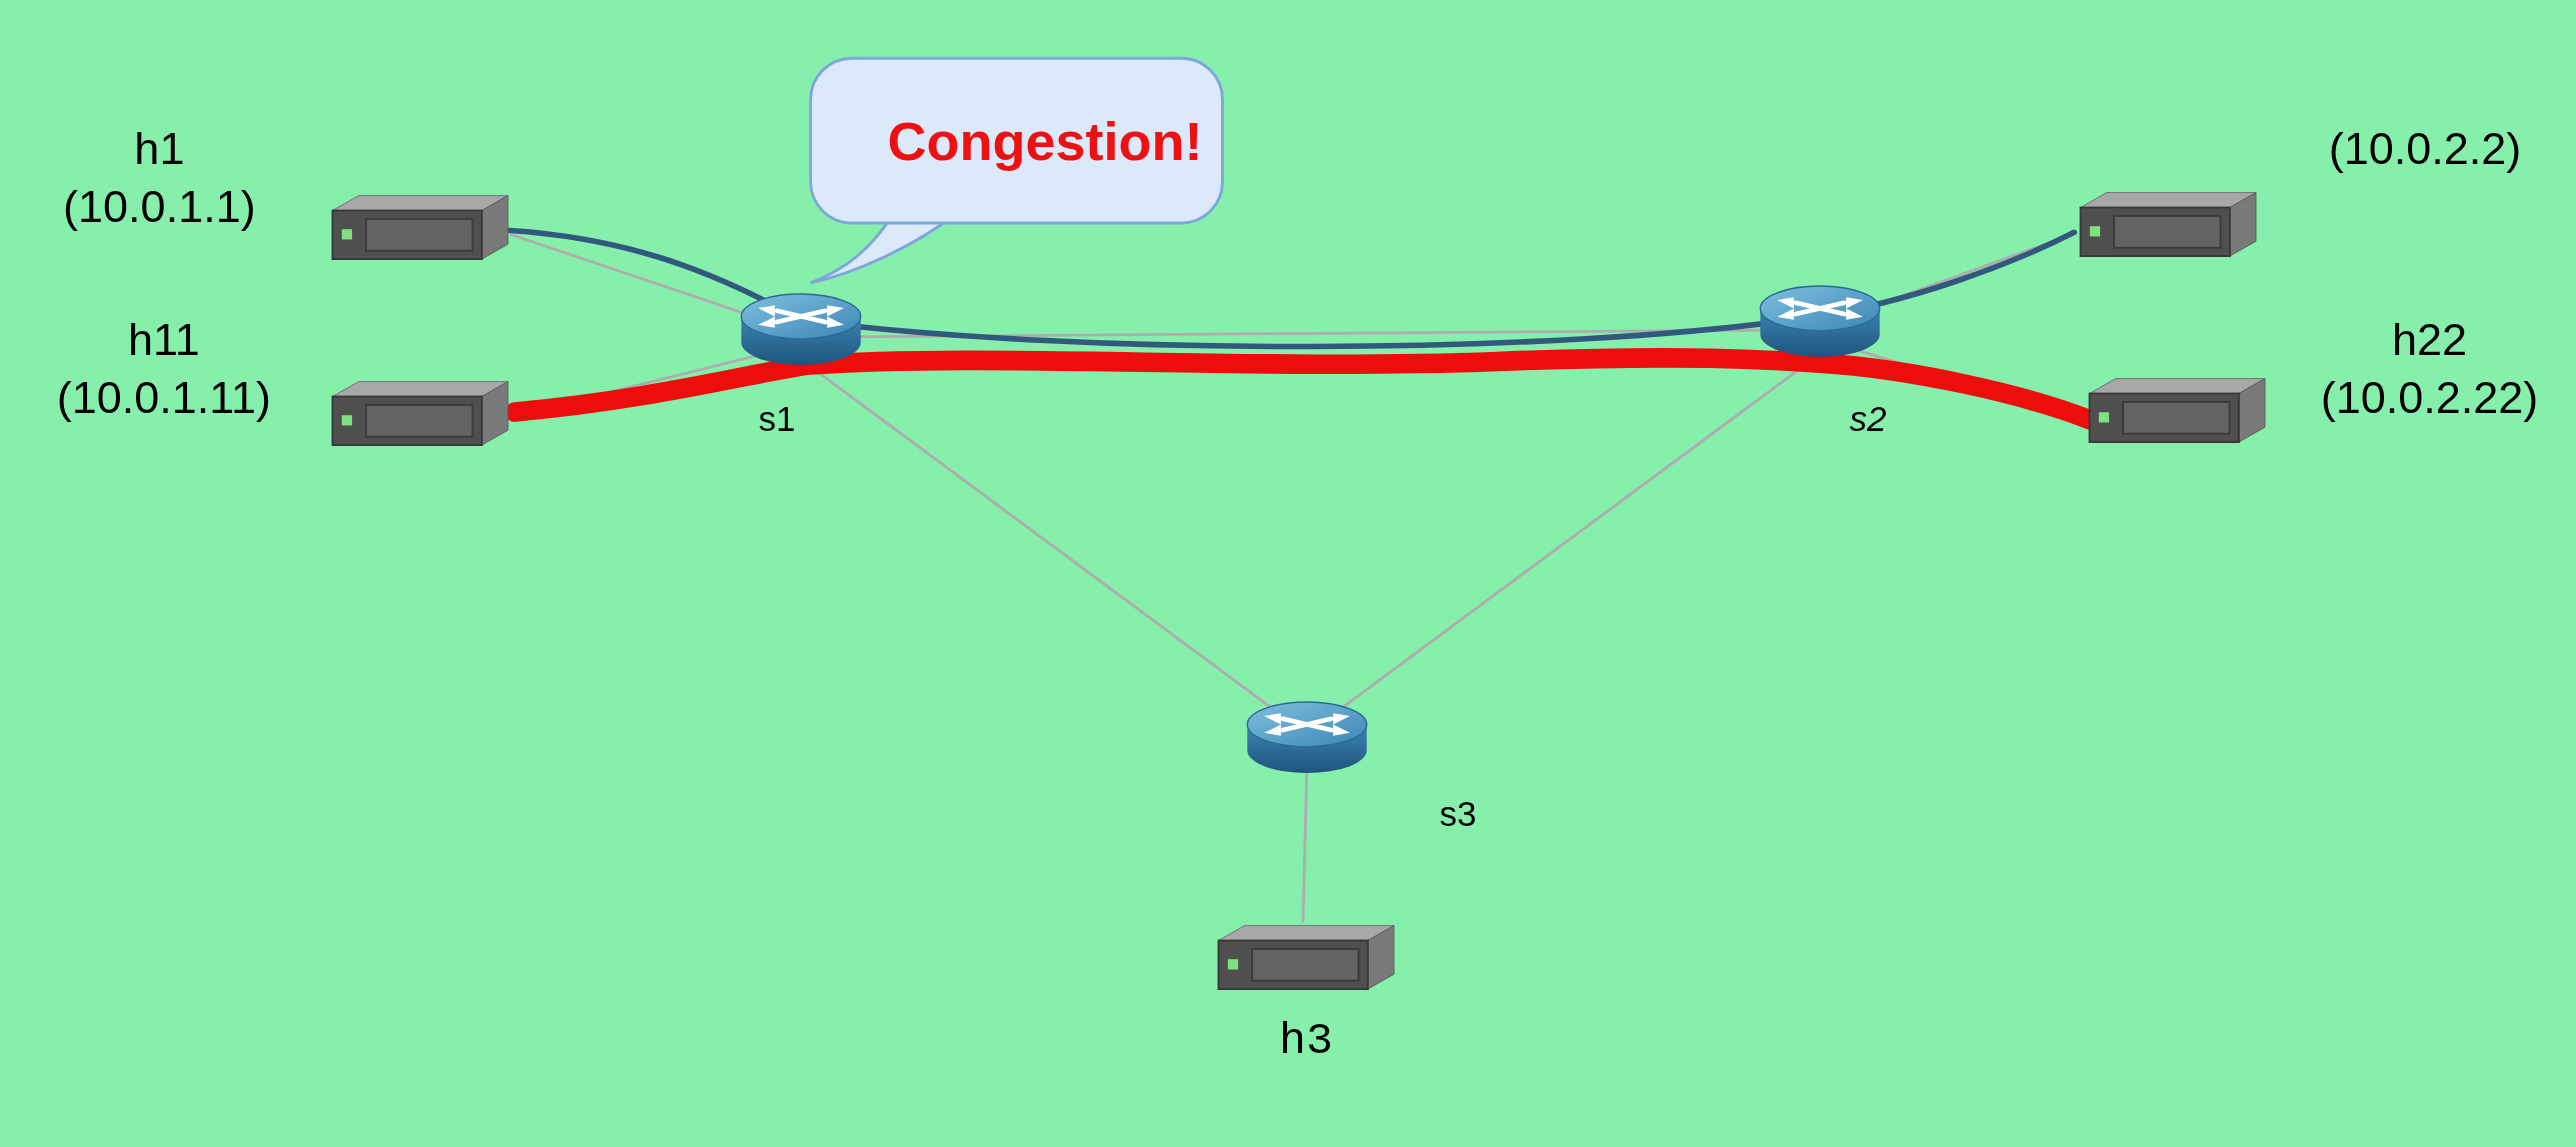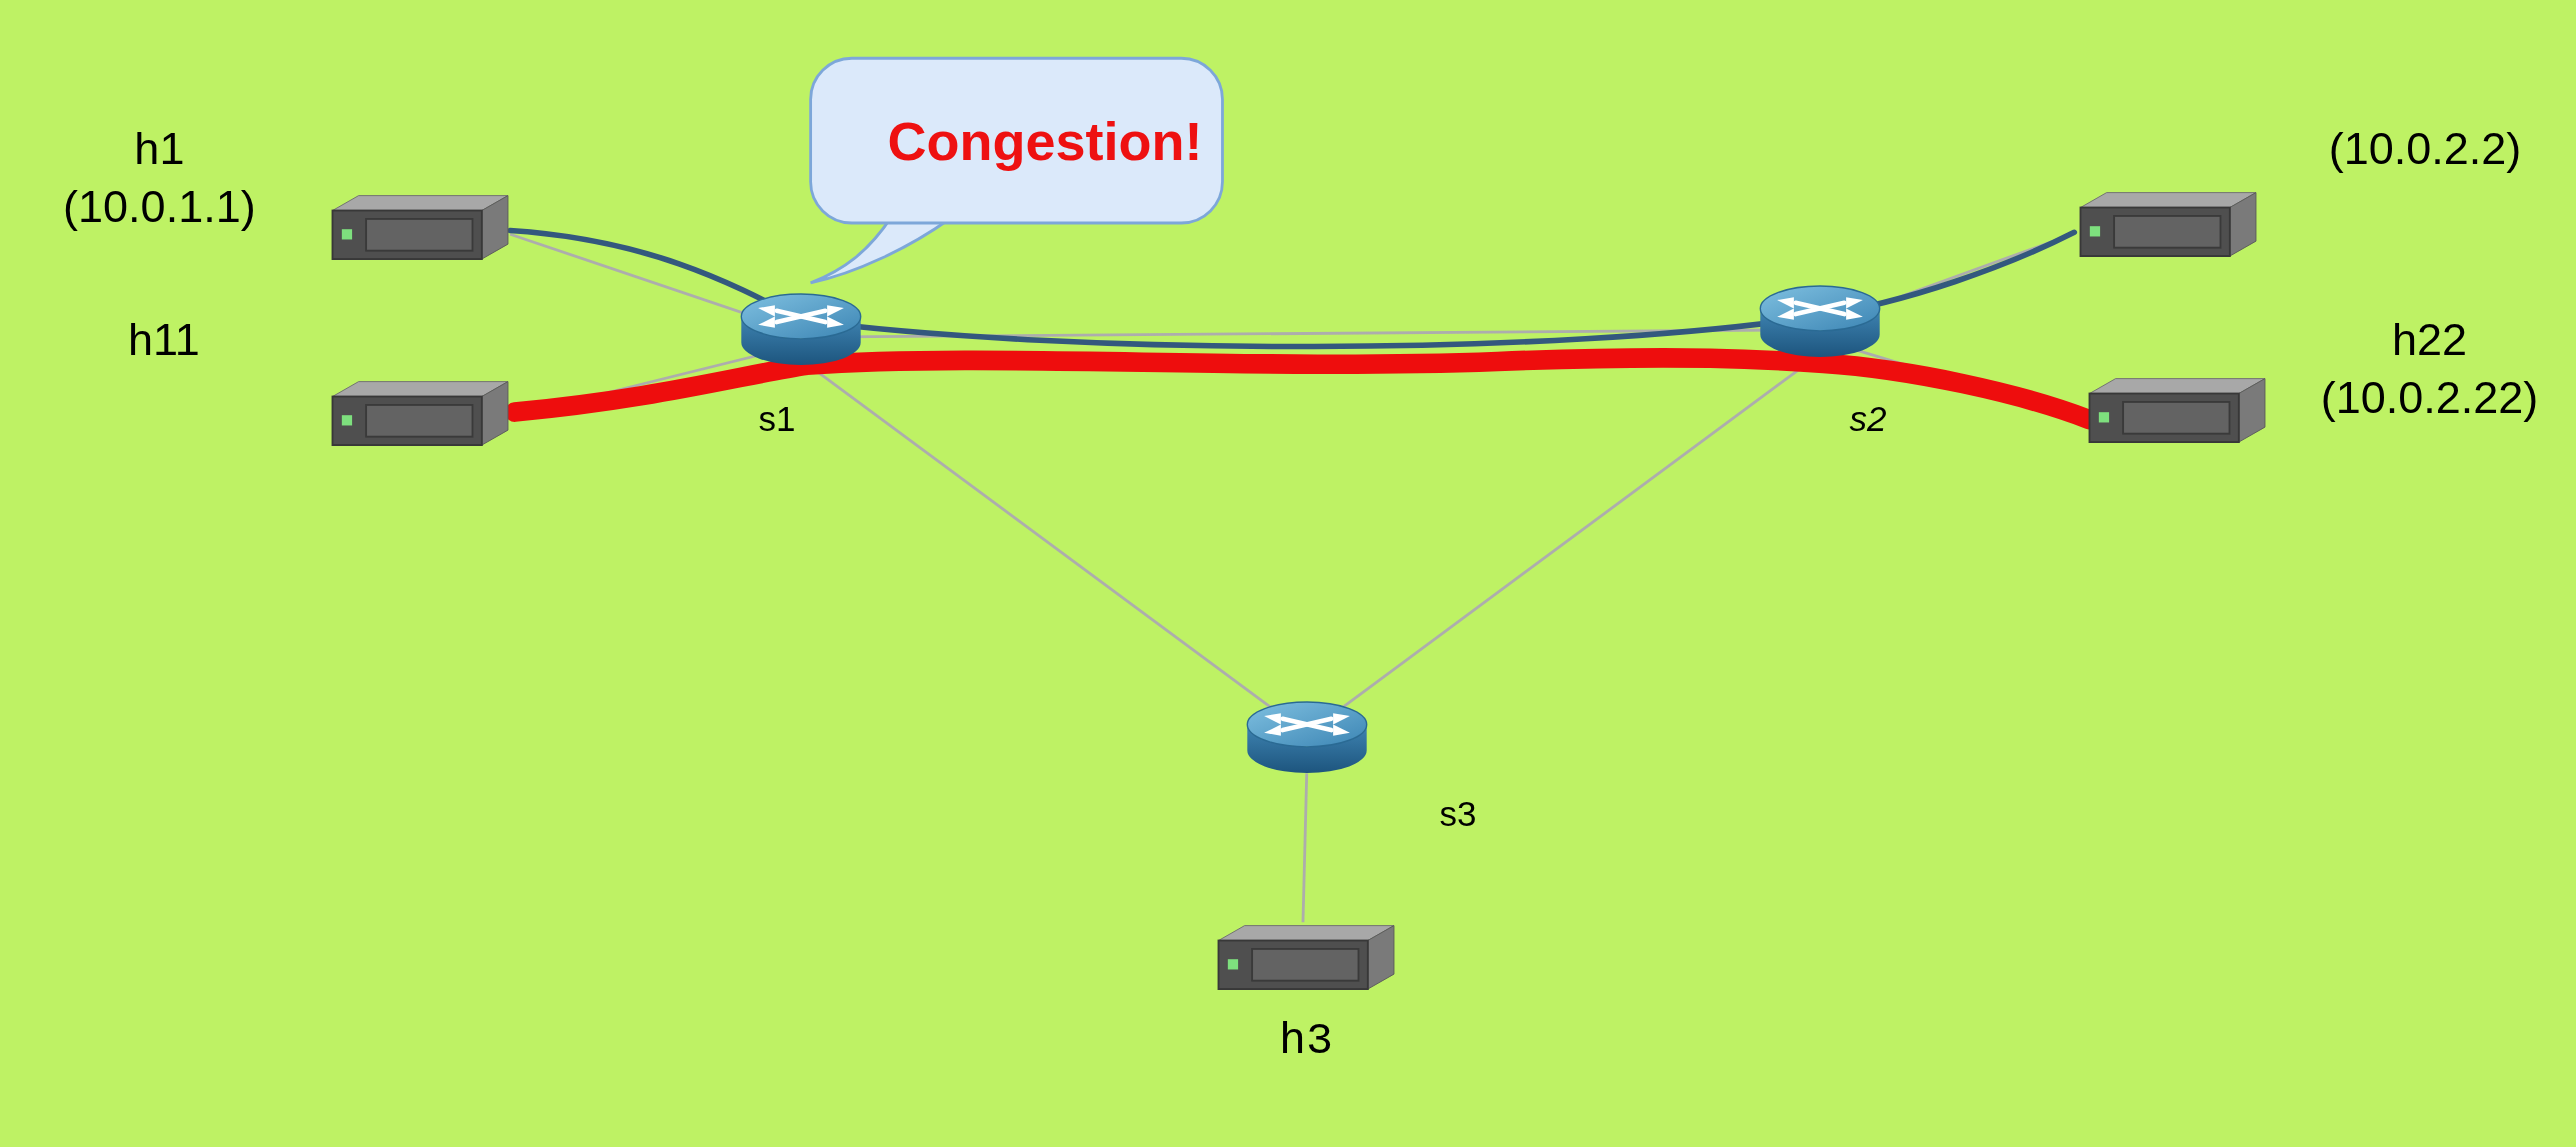--- a/index.html
+++ b/index.html
@@ -1,21 +1,21 @@
 <!DOCTYPE html>
 <html style="font-size:15px"><head>
 <meta charset="utf-8">
 <style>
   html,body{margin:0;padding:0;background:#ffffff;}
   body{font-family:"Liberation Sans", sans-serif;}
   .canvas{
     position:relative;
     width:2576px;
     height:1148px;
-    background:#bef264;
+    background:#86efac;
     overflow:hidden;
   }
   .overlay{position:absolute;left:0;top:0;width:2576px;height:1148px;}
   .node{position:absolute;}
   .node svg{display:block;width:100%;height:100%;}
   .label{
     position:absolute;
     text-align:center;
     color:#000000;
     font-size:45px;
@@ -182,20 +182,21 @@
     </svg>
   </div>
 
   <div class="label" style="left:9.4px;top:120px;width:300px;">
     <div>h1</div>
     <div>(10.0.1.1)</div>
   </div>
 
   <div class="label" style="left:9.4px;top:311px;width:309px;">
     <div>h11</div>
+    <div>(10.0.1.11)</div>
   </div>
 
   <div class="label" style="left:2275px;top:120px;width:300px;">
     <div>(10.0.2.2)</div>
   </div>
 
   <div class="label" style="left:2275px;top:311px;width:309px;">
     <div>h22</div>
     <div>(10.0.2.22)</div>
   </div>

